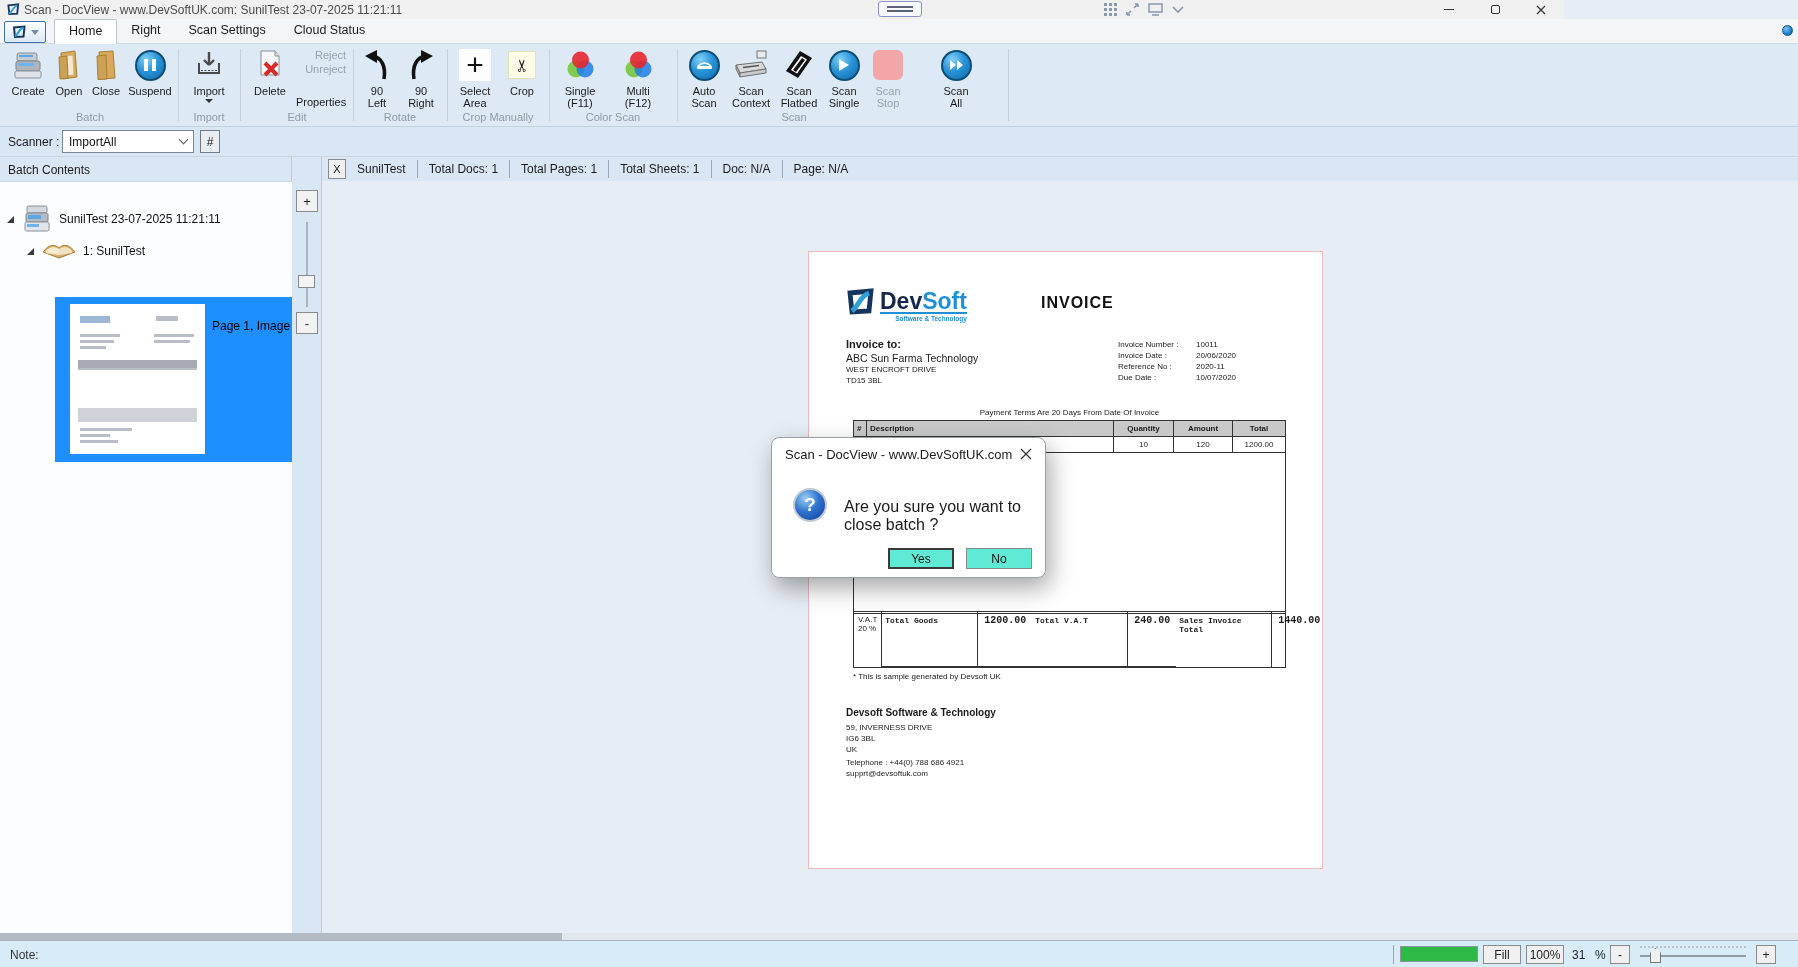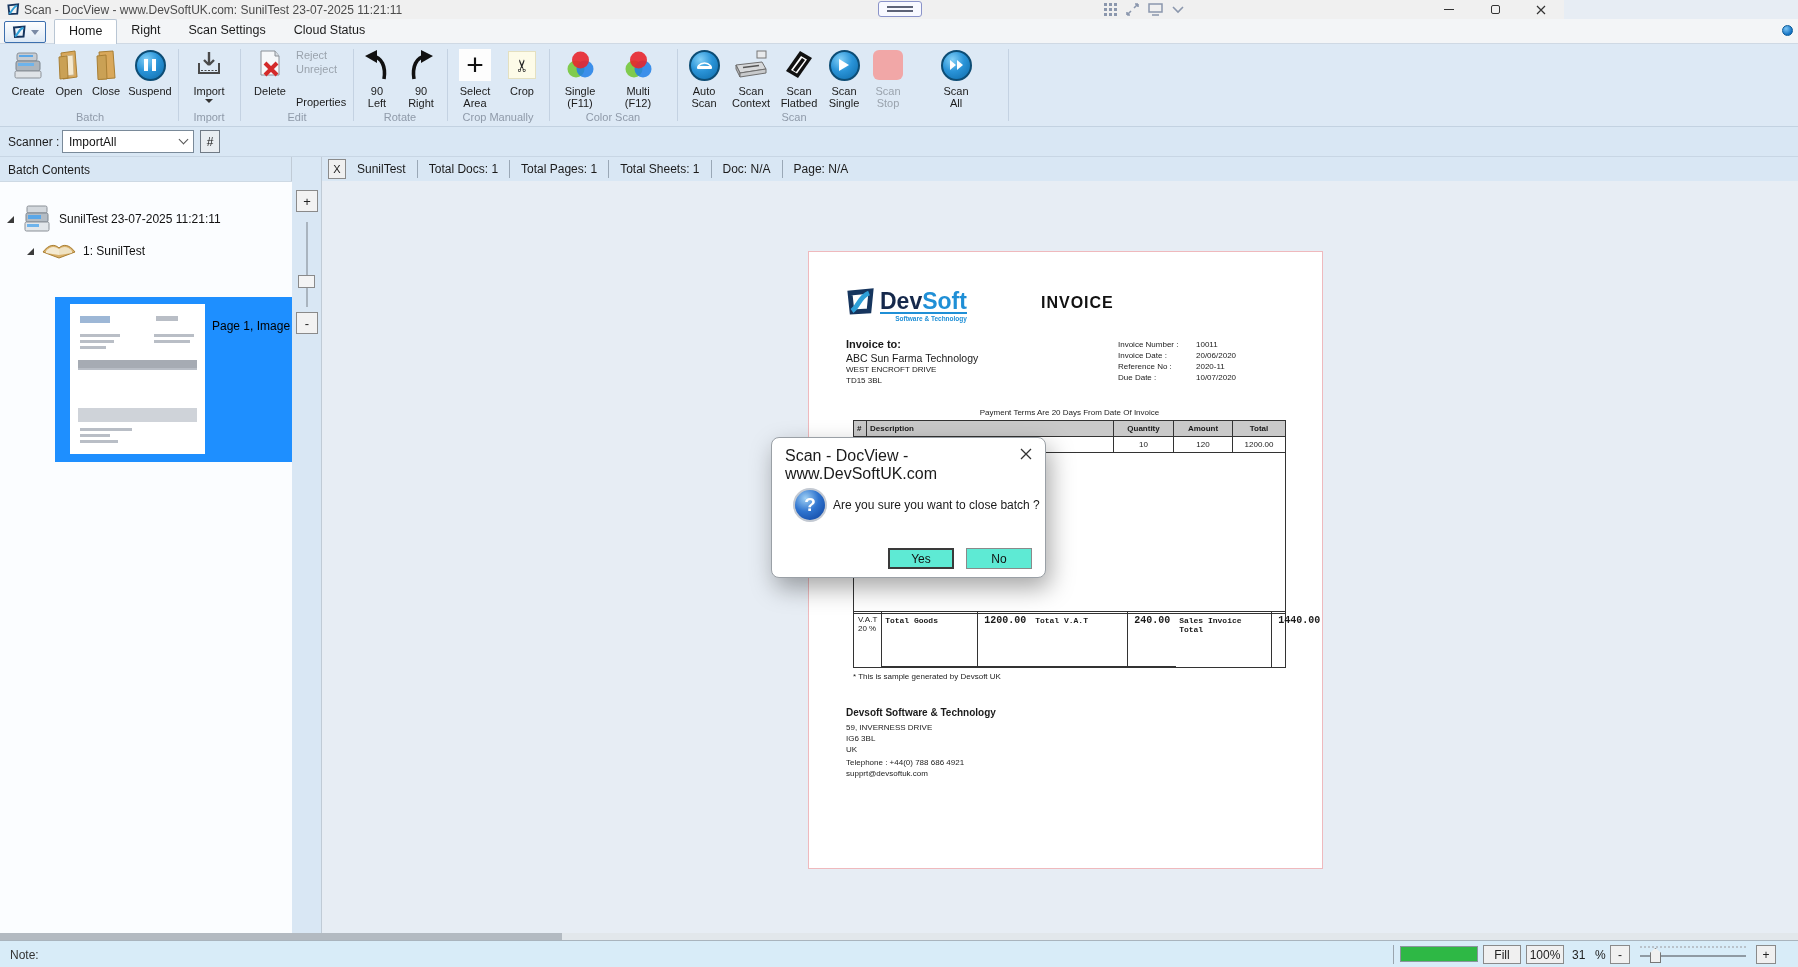--- a/index.html
+++ b/index.html
@@ -31,21 +31,21 @@
   
   .ribbon { position:absolute; left:0; top:44px; width:1798px; height:83px; background:#dde9f5; border-bottom:1px solid #c3d2e1; }
   .rgroup { position:absolute; top:0; height:100%; }
   .rgroup-label { position:absolute; bottom:3px; left:0; width:100%; text-align:center; font-size:11px; color:#8f9aa9; }
   .rdiv { position:absolute; top:5px; bottom:5px; width:1px; background:#c4d2e2; }
   .rbtn { position:absolute; top:3px; display:flex; flex-direction:column; align-items:center; cursor:default; }
   .ric { height:36px; display:flex; align-items:center; justify-content:center; }
   .rlabel { font-size:11px; line-height:12px; color:#1b1b1b; text-align:center; white-space:pre-line; margin-top:2px; }
   .rlabel.gray { color:#9aa3ad; }
   .smalltxt { font-size:11px; color:#1b1b1b; line-height:13px; }
-  .smalltxt.gray { color:#9aa3ad; }
+  .smalltxt.gray { color:#9aa3ad;text-align:right; }
   .blue-orb { border-radius:50%; background:radial-gradient(circle at 35% 28%, #83d0f7 0%, #2a94d8 45%, #0d6aa8 100%); border:2px solid #0d4d75; display:flex; align-items:center; justify-content:center; }
   .pink-square { width:30px; height:30px; border-radius:6px; background:#f1a7a7; }
   .drop-caret { width:0; height:0; border-left:4px solid transparent; border-right:4px solid transparent; border-top:4px solid #333; margin-top:2px; }
 
   
   .scanrow { position:absolute; left:0; top:127px; width:1798px; height:30px; background:#d9e7f4; border-bottom:1px solid #c8d6e4; }
   .scanrow-label { position:absolute; left:8px; top:8px; font-size:12px; color:#1b1b1b; }
   .combo { position:absolute; left:62px; top:3px; width:132px; height:23px; background:#ffffff; border:1px solid #7a8a99; display:flex; align-items:center; justify-content:space-between; padding:0 6px; font-size:12px; color:#111; }
   .combo .chev { width:7px; height:7px; border-right:1.5px solid #555; border-bottom:1.5px solid #555; transform:rotate(45deg); margin-top:-4px; }
   .hashbtn { position:absolute; left:200px; top:3px; width:20px; height:23px; background:#e9edf1; border:1px solid #707a85; font-size:12px; display:flex; align-items:center; justify-content:center; color:#111; }
@@ -105,24 +105,24 @@
   .vat-row { flex:1; display:flex; border-bottom:1px solid #333; }
   .vat-row:last-child { border-bottom:none; }
   .vat-lb { width:96px; border-right:1px solid #333; font-size:8px; font-weight:bold; padding:4px 3px; }
   .vat-val { flex:1; font-size:10px; font-weight:bold; text-align:right; padding:3px 6px; }
   .inv-note { position:absolute; left:44px; top:420px; font-size:8px; color:#222; }
   .foot-co { position:absolute; left:37px; top:455px; font-size:10px; font-weight:bold; }
   .foot-line { position:absolute; left:37px; font-size:8px; color:#222; }
 
   
   .dialog { position:absolute; left:771px; top:437px; width:275px; height:141px; background:#ffffff; border:1px solid #9aa0a6; border-radius:8px; box-shadow:4px 10px 24px rgba(0,0,0,0.35); z-index:50; }
-  .dlg-title { position:absolute; left:13px; top:9px; font-size:16px; color:#1b1b1b; }
+  .dlg-title { position:absolute; left:13px; top:9px; font-size:13px; color:#1b1b1b; }
   .dlg-close { position:absolute; right:12px; top:9px; width:14px; height:14px; }
   .qicon { position:absolute; left:21px; top:50px; width:34px; height:34px; border-radius:50%; background:radial-gradient(circle at 35% 28%, #9fd0f4 0%, #2f74cf 45%, #0c3f9b 100%); border:2px solid #c3c9d2; display:flex; align-items:center; justify-content:center; color:#fff; font-size:19px; font-weight:bold; }
-  .dlg-msg { position:absolute; left:61px; top:60px; font-size:12px; color:#1a1a1a; }
+  .dlg-msg { position:absolute; left:72px; top:60px; font-size:16px; color:#1a1a1a; }
   .dlg-btn { position:absolute; top:110px; width:66px; height:21px; background:#5eead4; font-size:12px; display:flex; align-items:center; justify-content:center; color:#111; }
   .dlg-yes { left:116px; border:2px solid #3a3a3a; }
   .dlg-no { left:194px; border:1px solid #8a8a8a; }
 
   
   .splitter-dark { position:absolute; left:0; top:933px; width:562px; height:7px; background:#b3bac1; }
   .splitter-light { position:absolute; left:562px; top:933px; width:1236px; height:7px; background:#e2e7eb; }
   .statusbar { position:absolute; left:0; top:940px; width:1798px; height:27px; background:#d8ecf8; border-top:1px solid #a9b4bd; }
   .note-label { position:absolute; left:10px; top:7px; font-size:12px; color:#333; }
   .sb-div { position:absolute; left:1393px; top:4px; width:1px; height:19px; background:#9aa5ae; }

